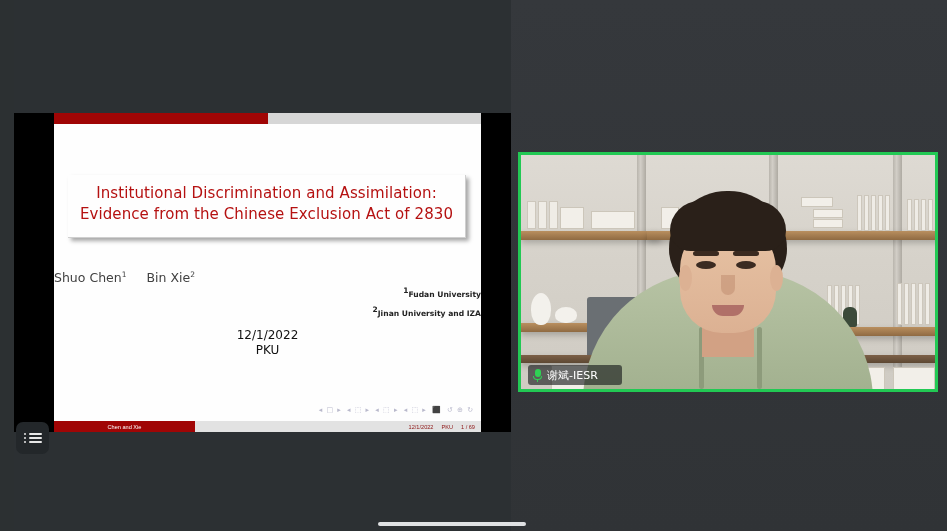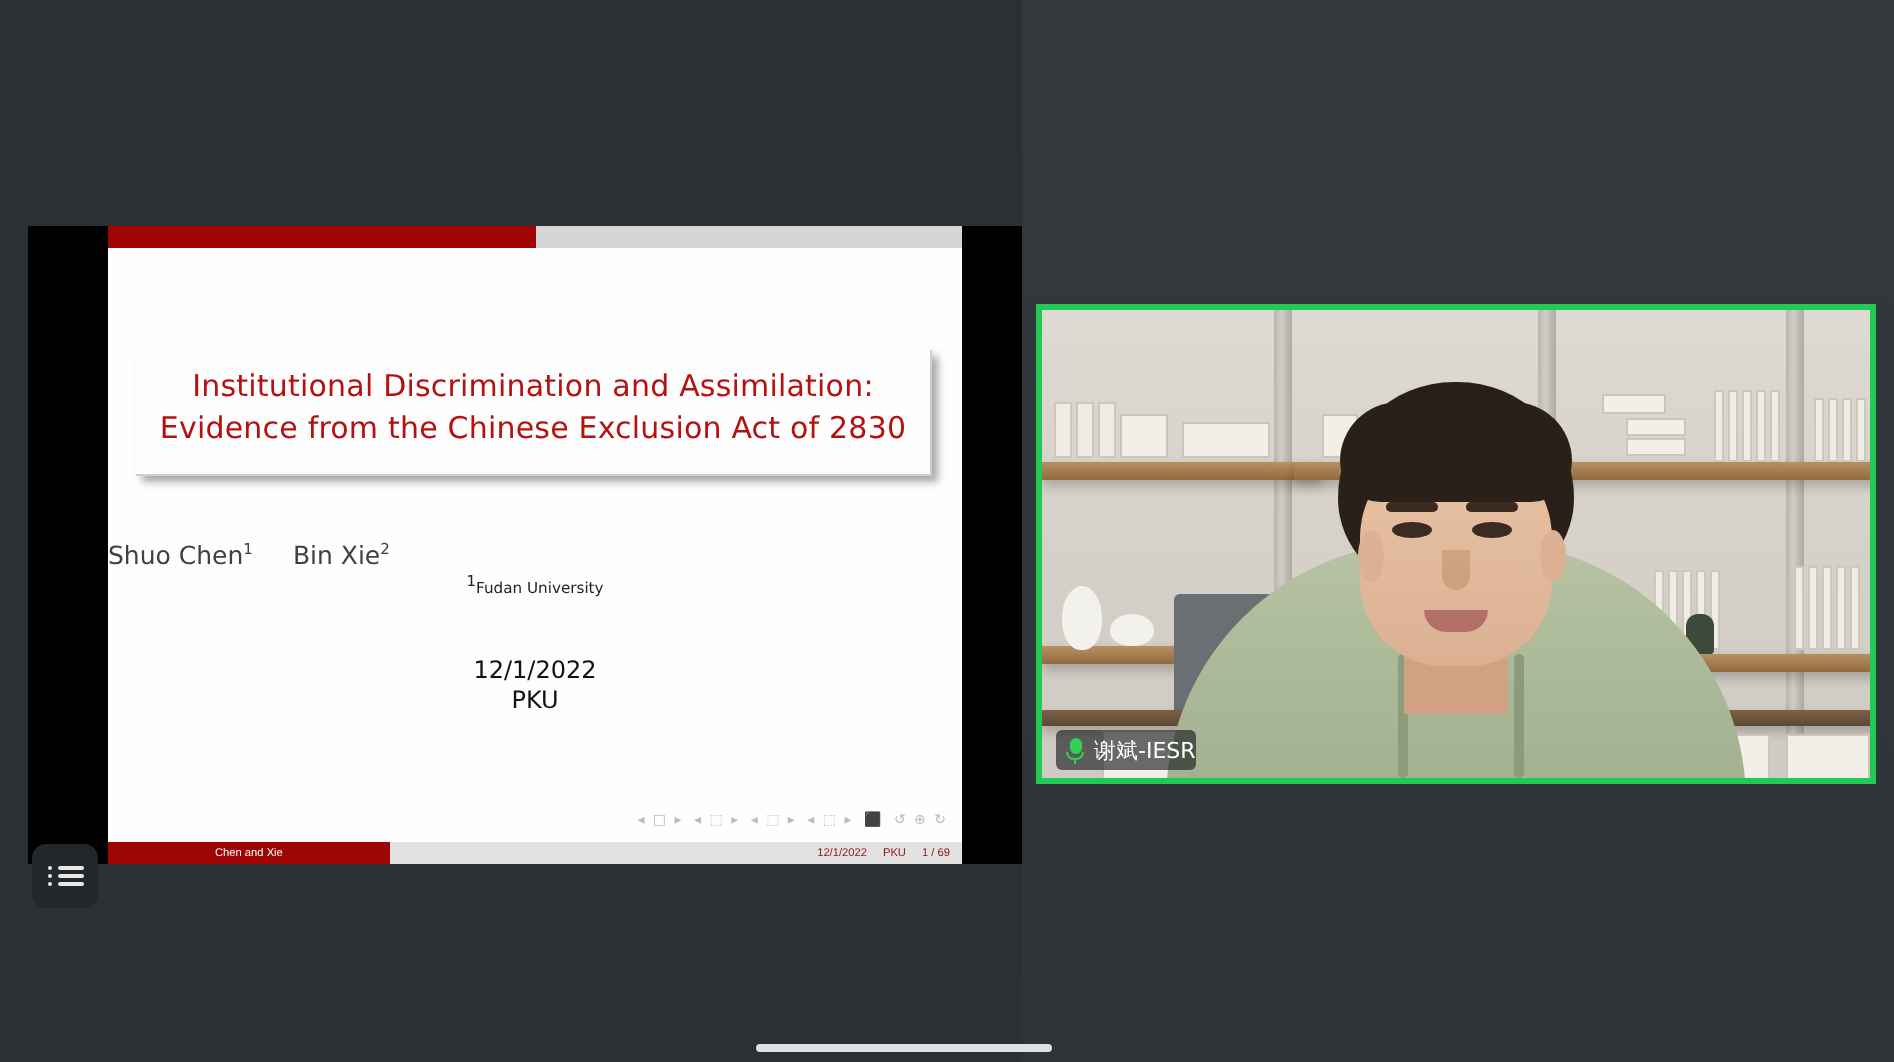--- a/index.html
+++ b/index.html
@@ -36,22 +36,22 @@
   .title-line {
     color:#b51111; font-size:15px; line-height:21px;
     font-family:"DejaVu Sans", sans-serif; letter-spacing:.1px;
   }
 
   .authors { position:absolute; left:0; top:145px; width:100%; text-align:left;
              font-size:12.5px; color:#404040; font-family:"DejaVu Sans", sans-serif;margin-top:12px; }
   .authors .gap { display:inline-block; width:20px; }
   .authors sup, .aff sup { font-size:7.5px; vertical-align:super; }
 
-  .aff { position:absolute; left:0; width:100%; text-align:center;
-         font-size:7.6px; color:#222; font-family:"DejaVu Sans", sans-serif; }
+  .aff { position:absolute; left:0; width:100%; text-align:right;
+         font-size:7.6px; color:#222; font-family:"DejaVu Sans", sans-serif;font-weight:bold; }
   #aff1 { top:173px; }
   #aff2 { top:192px; }
 
   .datebox { position:absolute; left:0; top:215px; width:100%; text-align:center;
              font-size:12px; line-height:15px; color:#111;
              font-family:"DejaVu Sans", sans-serif; }
 
   .navsyms { position:absolute; right:6px; bottom:18px;
              font-size:7px; color:#b9b9cc; letter-spacing:1px;
              font-family:"DejaVu Sans", sans-serif; white-space:nowrap; }
@@ -136,21 +136,21 @@
             background:linear-gradient(180deg,#b7c3a4,#9fae8c);
             border-radius:130px 130px 0 0; }
   .neck { position:absolute; left:50%; transform:translateX(-50%); top:166px;
           width:52px; height:36px; background:#d2a184; }
   .draw { position:absolute; bottom:0; width:5px; height:62px;
           background:#8d9b7b; border-radius:3px; }
 
   #name-tag {
     position:absolute; left:7px; bottom:4px; height:20px;
     display:flex; align-items:center; gap:5px;
-    background:rgba(20,22,24,.62); border-radius:3px; padding:0 0 0 5px;
+    background:rgba(20,22,24,.62); border-radius:3px; padding:0 24px 0 5px;
   }
   #name-tag .mic { width:9px; height:13px; position:relative; }
   #name-tag .mic .cap { position:absolute; left:1.5px; top:0; width:6px; height:8px;
                         background:#2fd154; border-radius:3px; }
   #name-tag .mic .arc { position:absolute; left:0; top:7px; width:9px; height:4.5px;
                         border:1.4px solid #2fd154; border-top:none;
                         border-radius:0 0 6px 6px; }
   #name-tag .mic .stem{ position:absolute; left:3.8px; top:11px; width:1.6px; height:2.5px;
                         background:#2fd154; }
   #name-tag .nm { color:#fff; font-size:11px; font-family:"DejaVu Sans", sans-serif; }
@@ -181,20 +181,21 @@
       <div class="title-block">
         <div class="title-line">Institutional Discrimination and Assimilation:</div>
         <div class="title-line">Evidence from the Chinese Exclusion Act of 2830</div>
       </div>
 
       <div class="authors">
         <span>Shuo Chen</span><sup>1</sup><span class="gap"></span><span>Bin Xie</span><sup>2</sup>
       </div>
 
       <div class="aff" id="aff1"><sup>1</sup><span>Fudan University</span></div>
+      <div class="aff" id="aff2"><sup>2</sup><span>Jinan University and IZA</span></div>
 
       <div class="datebox">
         <div>12/1/2022</div>
         <div>PKU</div>
       </div>
 
       <div class="navsyms">
         <span>◂ □ ▸</span>
         <span>◂ ⬚ ▸</span>
         <span>◂ ⬚ ▸</span>

